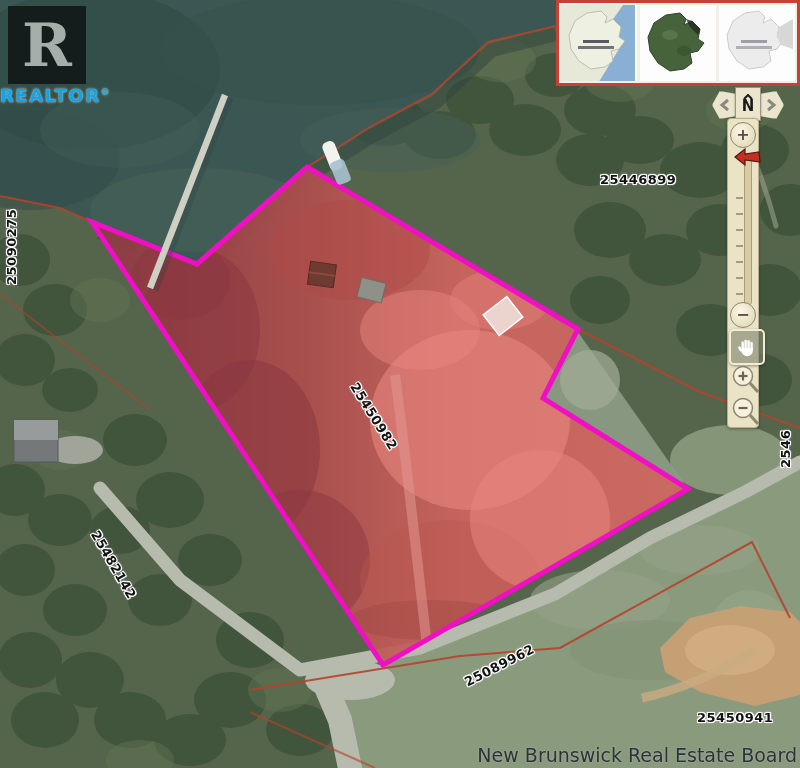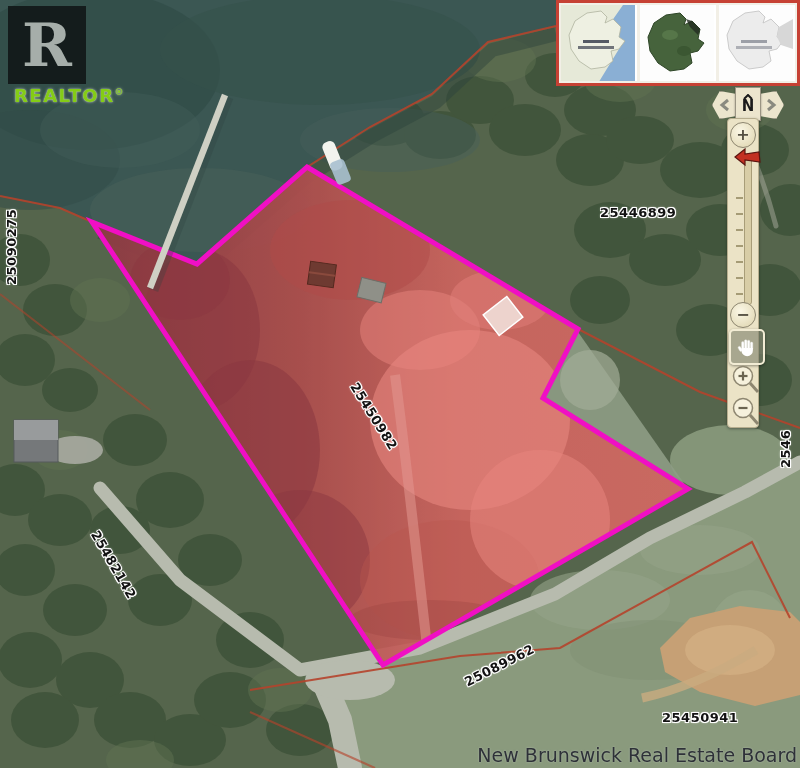--- a/index.html
+++ b/index.html
@@ -11,22 +11,22 @@
   .pid{position:absolute;font-size:13px;font-weight:bold;color:#121212;
        letter-spacing:.5px;white-space:nowrap;transform-origin:top left;
        text-shadow:-1px -1px 0 #fff,1px -1px 0 #fff,-1px 1px 0 #fff,1px 1px 0 #fff,
                    0 0 3px #fff,0 0 2px #fff;}
   
   .logo-box{position:absolute;left:8px;top:6px;width:78px;height:78px;
             background:rgba(16,22,22,.88);display:flex;align-items:center;
             justify-content:center;}
   .logo-r{font-family:"DejaVu Serif","Liberation Serif",serif;font-weight:bold;
           font-size:60px;color:#a6aeaa;line-height:1;}
-  .logo-word{position:absolute;left:14px;top:85px;font-size:18px;font-weight:bold;
-             letter-spacing:1.5px;color:#84cc16;
+  .logo-word{position:absolute;left:0;top:85px;font-size:18px;font-weight:bold;
+             letter-spacing:1.5px;color:#0ea5e9;
              text-shadow:0 0 3px rgba(195,205,202,.9),0 0 1px rgba(195,205,202,.9);}
   .logo-word sup{font-size:9px;}
   
   .inset{position:absolute;left:556px;top:0;width:244px;height:86px;
          background:#f2efe6;border:3px solid #c64134;box-sizing:border-box;
          display:flex;gap:3px;padding:2px;}
   .inset .cell{flex:1;background:#fff;overflow:hidden;cursor:pointer;}
   
   .panbtn{position:absolute;background:#ece5cd;border:1px solid #9a9483;
           display:flex;align-items:center;justify-content:center;cursor:pointer;
@@ -226,26 +226,26 @@
     <g transform="rotate(-38 503 316)">
       <rect x="488" y="303" width="30" height="26" fill="#edd3cd" stroke="#ffffff" stroke-width="1.5"></rect>
     </g>
     <g>
       <ellipse cx="75" cy="450" rx="28" ry="14" fill="#a8aba2" opacity=".9"></ellipse>
       <rect x="14" y="420" width="44" height="42" fill="#75787a" stroke="#565a5c" stroke-width="1"></rect>
       <polygon points="14,420 58,420 58,440 14,440" fill="#989b9c"></polygon>
     </g>
   </svg>
 
-  <div class="pid" style="left:600px;top:172px;margin-top:33px;">25446899</div>
+  <div class="pid" style="left:600px;top:172px;">25446899</div>
   <div class="pid" style="left:360px;top:380px;transform:rotate(58deg);">25450982</div>
   <div class="pid" style="left:4px;top:285px;transform:rotate(-90deg);">25090275</div>
   <div class="pid" style="left:101px;top:528px;transform:rotate(60deg);">25482142</div>
   <div class="pid" style="left:462px;top:676px;transform:rotate(-27deg);">25089962</div>
-  <div class="pid" style="left:614px;top:710px;padding-left:48px;">25450941</div>
+  <div class="pid" style="left:649px;top:710px;padding-left:48px;">25450941</div>
   <div class="pid" style="left:778px;top:468px;transform:rotate(-90deg);">2546</div>
 
   <div class="logo-box">
     <span class="logo-r">R</span>
   </div>
   <div class="logo-word">
     <span>REALTOR</span><sup>®</sup>
   </div>
 
   <div class="inset">

